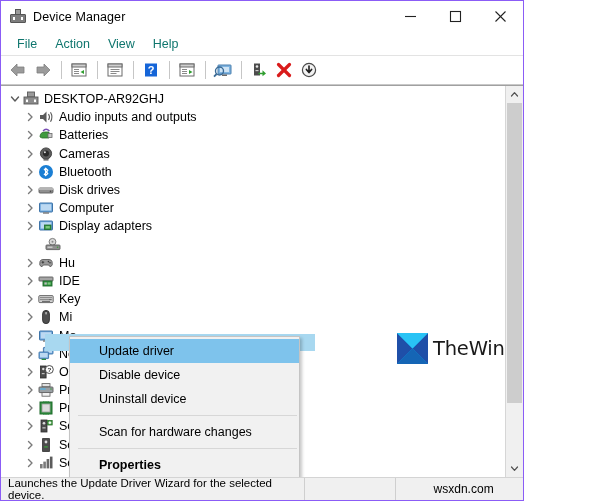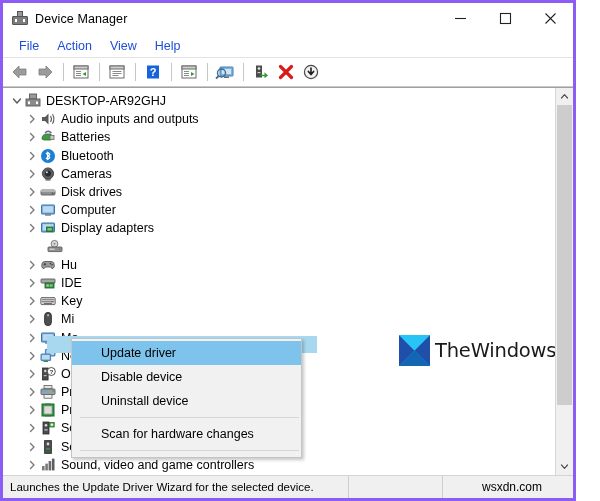--- a/index.html
+++ b/index.html
@@ -8,24 +8,24 @@
   }
   body {
     width: 600px;
     height: 501px;
     overflow: hidden;
     font-family: "Liberation Sans", sans-serif;
     background: #ffffff;
   }
   .window {
     position: relative;
-    width: 576px;
+    width: 524px;
     height: 501px;
     box-sizing: border-box;
-    border: 3px solid #8b5cf6;
+    border: 1px solid #8b5cf6;
     background: #f0f0f0;
     display: flex;
     flex-direction: column;
   }
   
   .titlebar {
     height: 31px;
     background: #ffffff;
     display: flex;
     align-items: center;
@@ -89,21 +89,21 @@
     height: 23px;
     background: #ffffff;
     display: flex;
     align-items: center;
     padding-left: 7px;
     flex: 0 0 auto;
     border-bottom: 1px solid #e3e3e3;
   }
   .menu-item {
     font-size: 12.5px;
-    color: #1d4ed8;
+    color: #0f766e;
     padding: 2px 9px;
     line-height: 16px;
   }
   
   .toolbar {
     height: 28px;
     background: #ffffff;
     display: flex;
     align-items: center;
     padding-left: 5px;
@@ -458,42 +458,42 @@
       </div>
 
       <div class="row lvl1">
         <span class="twisty">
           <svg width="10" height="10" viewBox="0 0 10 10">
               <path d="M3.5 1.5 L7 5 L3.5 8.5" fill="none" stroke="#7a7a7a" stroke-width="1.4" stroke-linecap="round" stroke-linejoin="round"></path>
             </svg>
         </span>
         <span class="row-icon">
           <svg width="16" height="16" viewBox="0 0 16 16">
-            <circle cx="8" cy="8" r="7" fill="#1b7fd4"></circle>
-            <path d="M6.3 5.2 L9.8 9.6 L7.6 11.6 L7.6 4.2 L9.8 6.3 L6.3 10.6" fill="none" stroke="#ffffff" stroke-width="1.25" stroke-linejoin="round" stroke-linecap="round"></path>
-          </svg>
-        </span>
-        <span class="row-label">Bluetooth</span>
-      </div>
-
-      <div class="row lvl1">
-        <span class="twisty">
-          <svg width="10" height="10" viewBox="0 0 10 10">
-              <path d="M3.5 1.5 L7 5 L3.5 8.5" fill="none" stroke="#7a7a7a" stroke-width="1.4" stroke-linecap="round" stroke-linejoin="round"></path>
-            </svg>
-        </span>
-        <span class="row-icon">
-          <svg width="16" height="16" viewBox="0 0 16 16">
             <circle cx="8" cy="7.5" r="5.6" fill="#5d5d5d" stroke="#3b3b3b" stroke-width="0.9"></circle>
             <circle cx="8" cy="7.5" r="3" fill="#2b2b2b"></circle>
             <circle cx="6.9" cy="6.2" r="1" fill="#dedede"></circle>
             <rect x="5.5" y="13" width="5" height="1.6" fill="#6b6b6b"></rect>
           </svg>
         </span>
         <span class="row-label">Cameras</span>
+      </div>
+
+      <div class="row lvl1">
+        <span class="twisty">
+          <svg width="10" height="10" viewBox="0 0 10 10">
+              <path d="M3.5 1.5 L7 5 L3.5 8.5" fill="none" stroke="#7a7a7a" stroke-width="1.4" stroke-linecap="round" stroke-linejoin="round"></path>
+            </svg>
+        </span>
+        <span class="row-icon">
+          <svg width="16" height="16" viewBox="0 0 16 16">
+            <circle cx="8" cy="8" r="7" fill="#1b7fd4"></circle>
+            <path d="M6.3 5.2 L9.8 9.6 L7.6 11.6 L7.6 4.2 L9.8 6.3 L6.3 10.6" fill="none" stroke="#ffffff" stroke-width="1.25" stroke-linejoin="round" stroke-linecap="round"></path>
+          </svg>
+        </span>
+        <span class="row-label">Bluetooth</span>
       </div>
 
       <div class="row lvl1">
         <span class="twisty">
           <svg width="10" height="10" viewBox="0 0 10 10">
               <path d="M3.5 1.5 L7 5 L3.5 8.5" fill="none" stroke="#7a7a7a" stroke-width="1.4" stroke-linecap="round" stroke-linejoin="round"></path>
             </svg>
         </span>
         <span class="row-icon">
           <svg width="16" height="16" viewBox="0 0 16 16">
@@ -774,20 +774,21 @@
 
       <div class="sel-band" style="left:44px; top:248px; width:270px; height:17px;"></div>
 
       <div class="ctxmenu">
         <div class="ctx-item hl">Update driver</div>
         <div class="ctx-item">Disable device</div>
         <div class="ctx-item">Uninstall device</div>
         <div class="ctx-sep"></div>
         <div class="ctx-item">Scan for hardware changes</div>
         <div class="ctx-sep"></div>
+        <div class="ctx-item bold">Properties</div>
       </div>
 
       <div class="watermark">
         <div class="wm-logo">
           <svg width="31" height="31" viewBox="0 0 31 31">
             <rect width="31" height="31" fill="#0aa0e8"></rect>
             <path d="M0 0 L15.5 15.5 L0 31 Z" fill="#1f4fa8"></path>
             <path d="M31 0 L15.5 15.5 L31 31 Z" fill="#1f4fa8"></path>
             <path d="M0 0 L15.5 15.5 L31 0 Z" fill="#29c3f5"></path>
             <path d="M0 31 L15.5 15.5 L31 31 Z" fill="#1565b5"></path>

